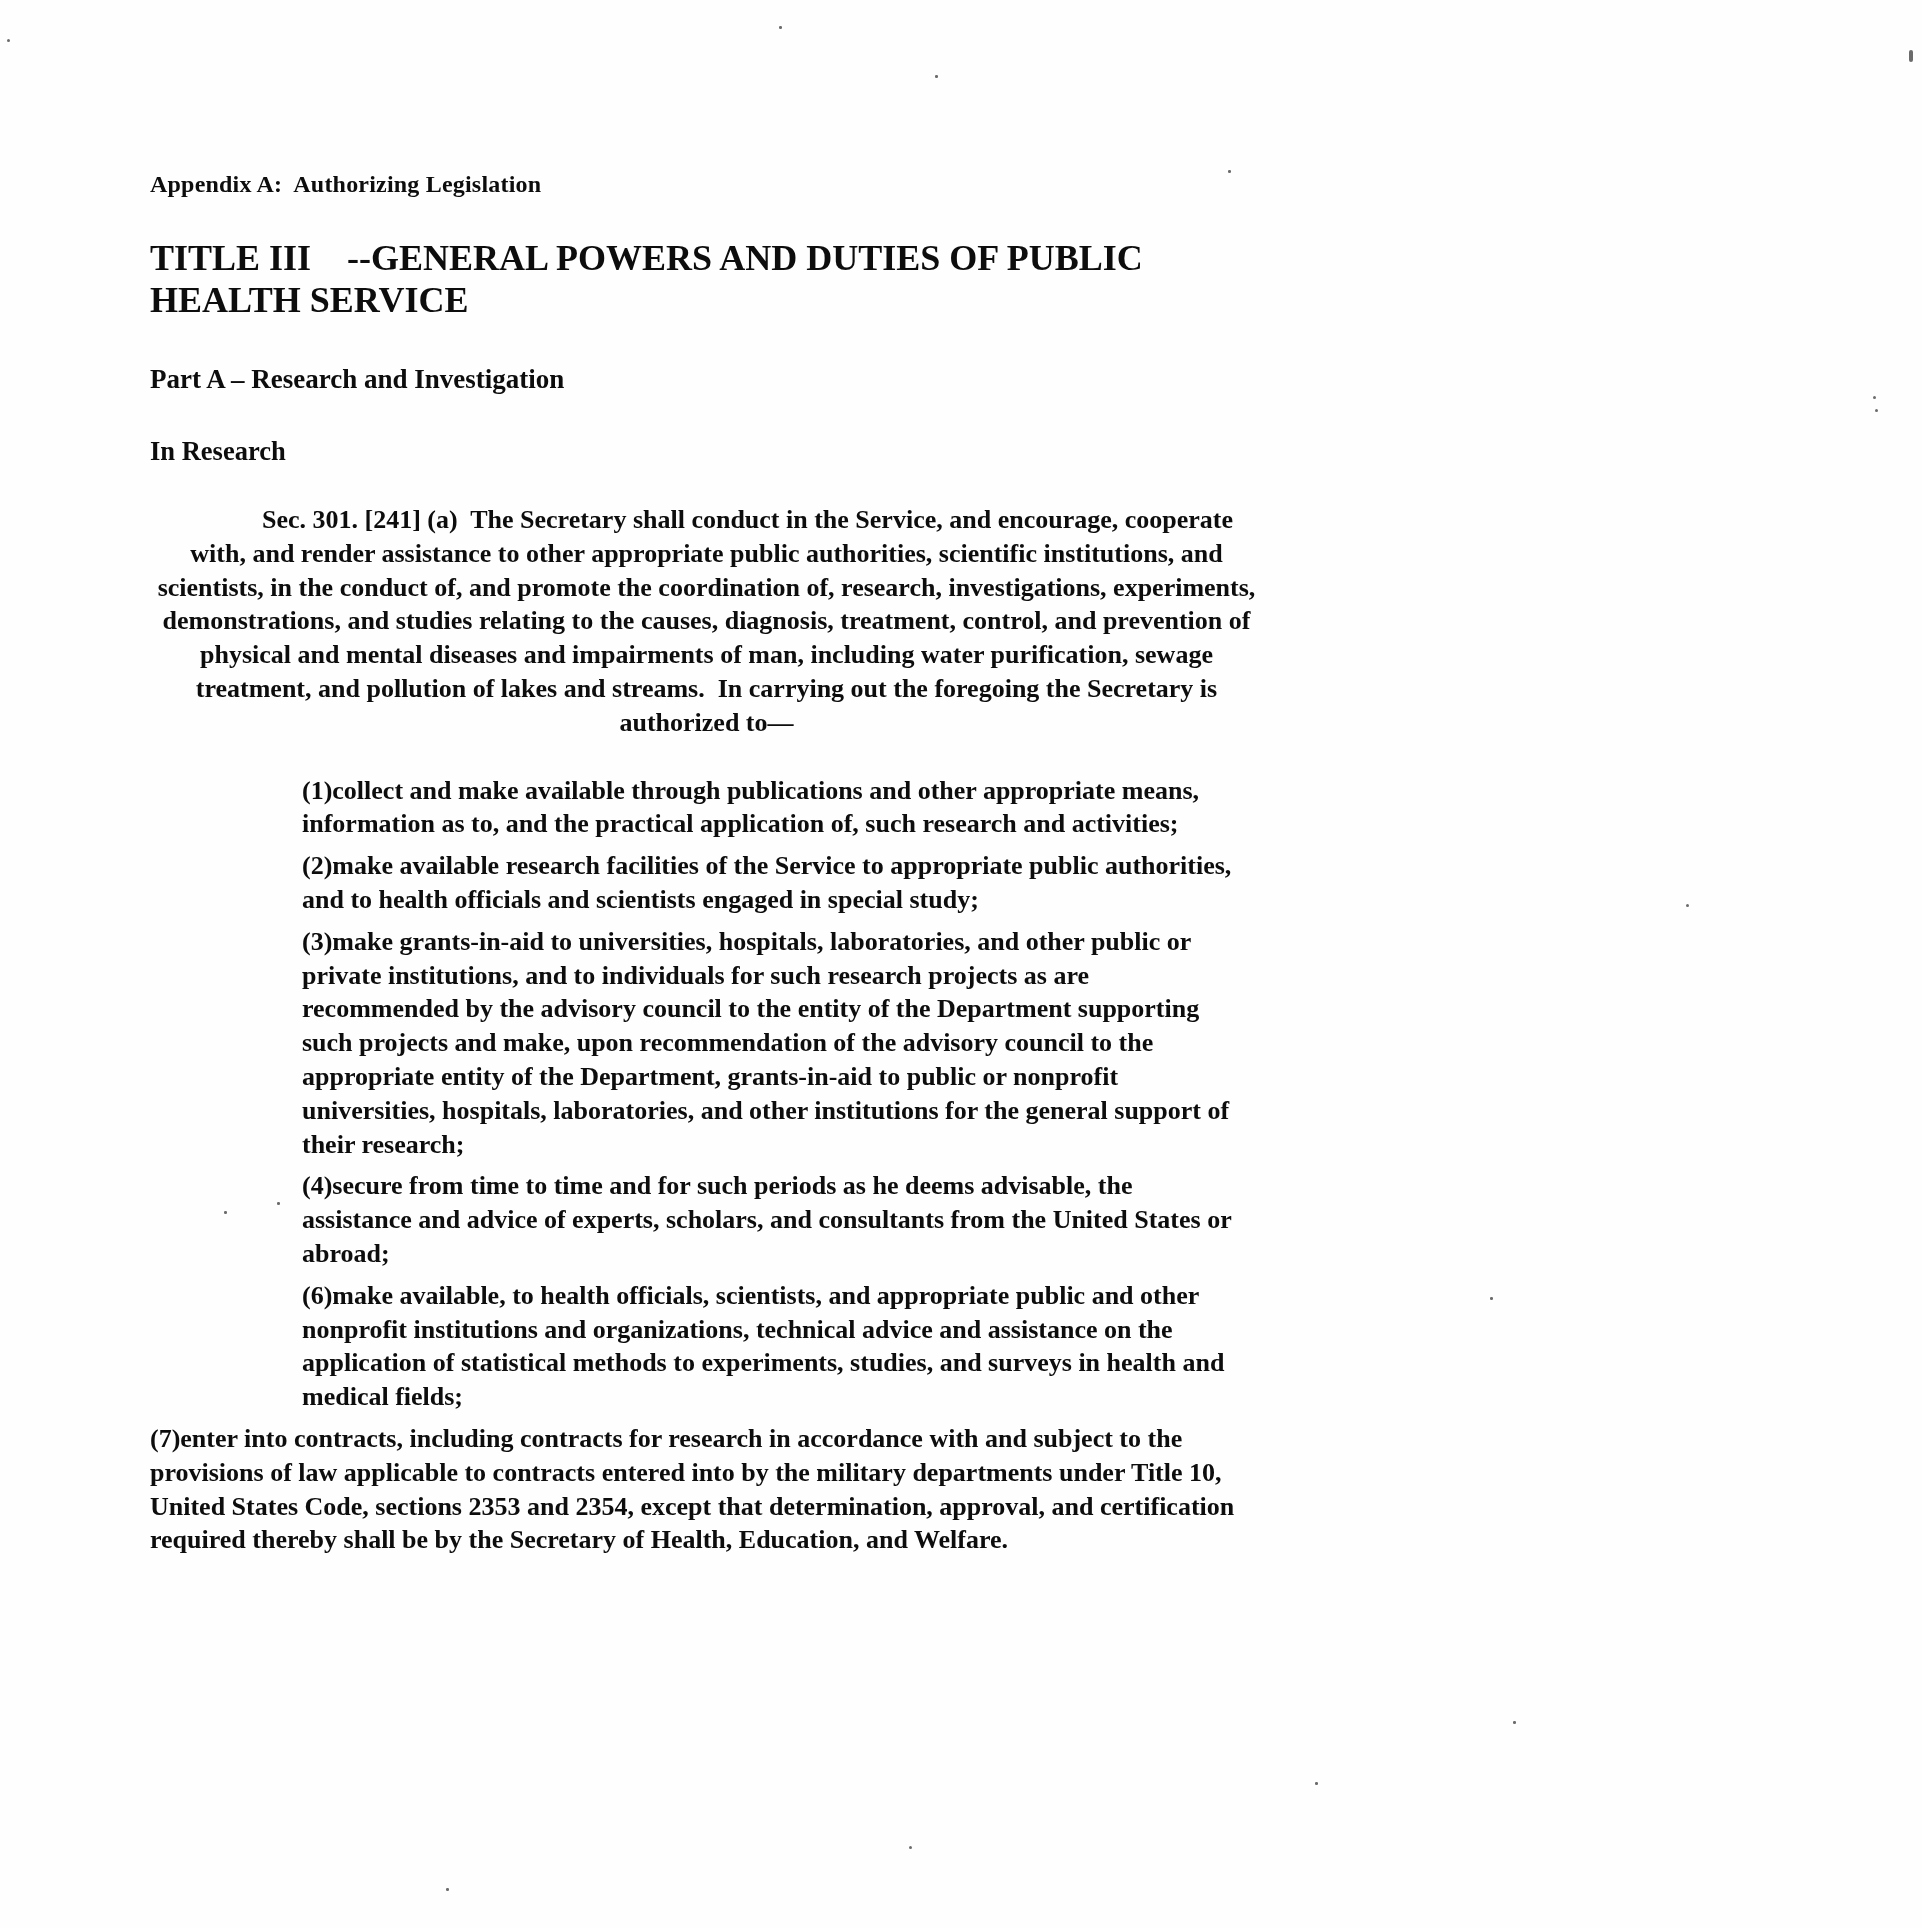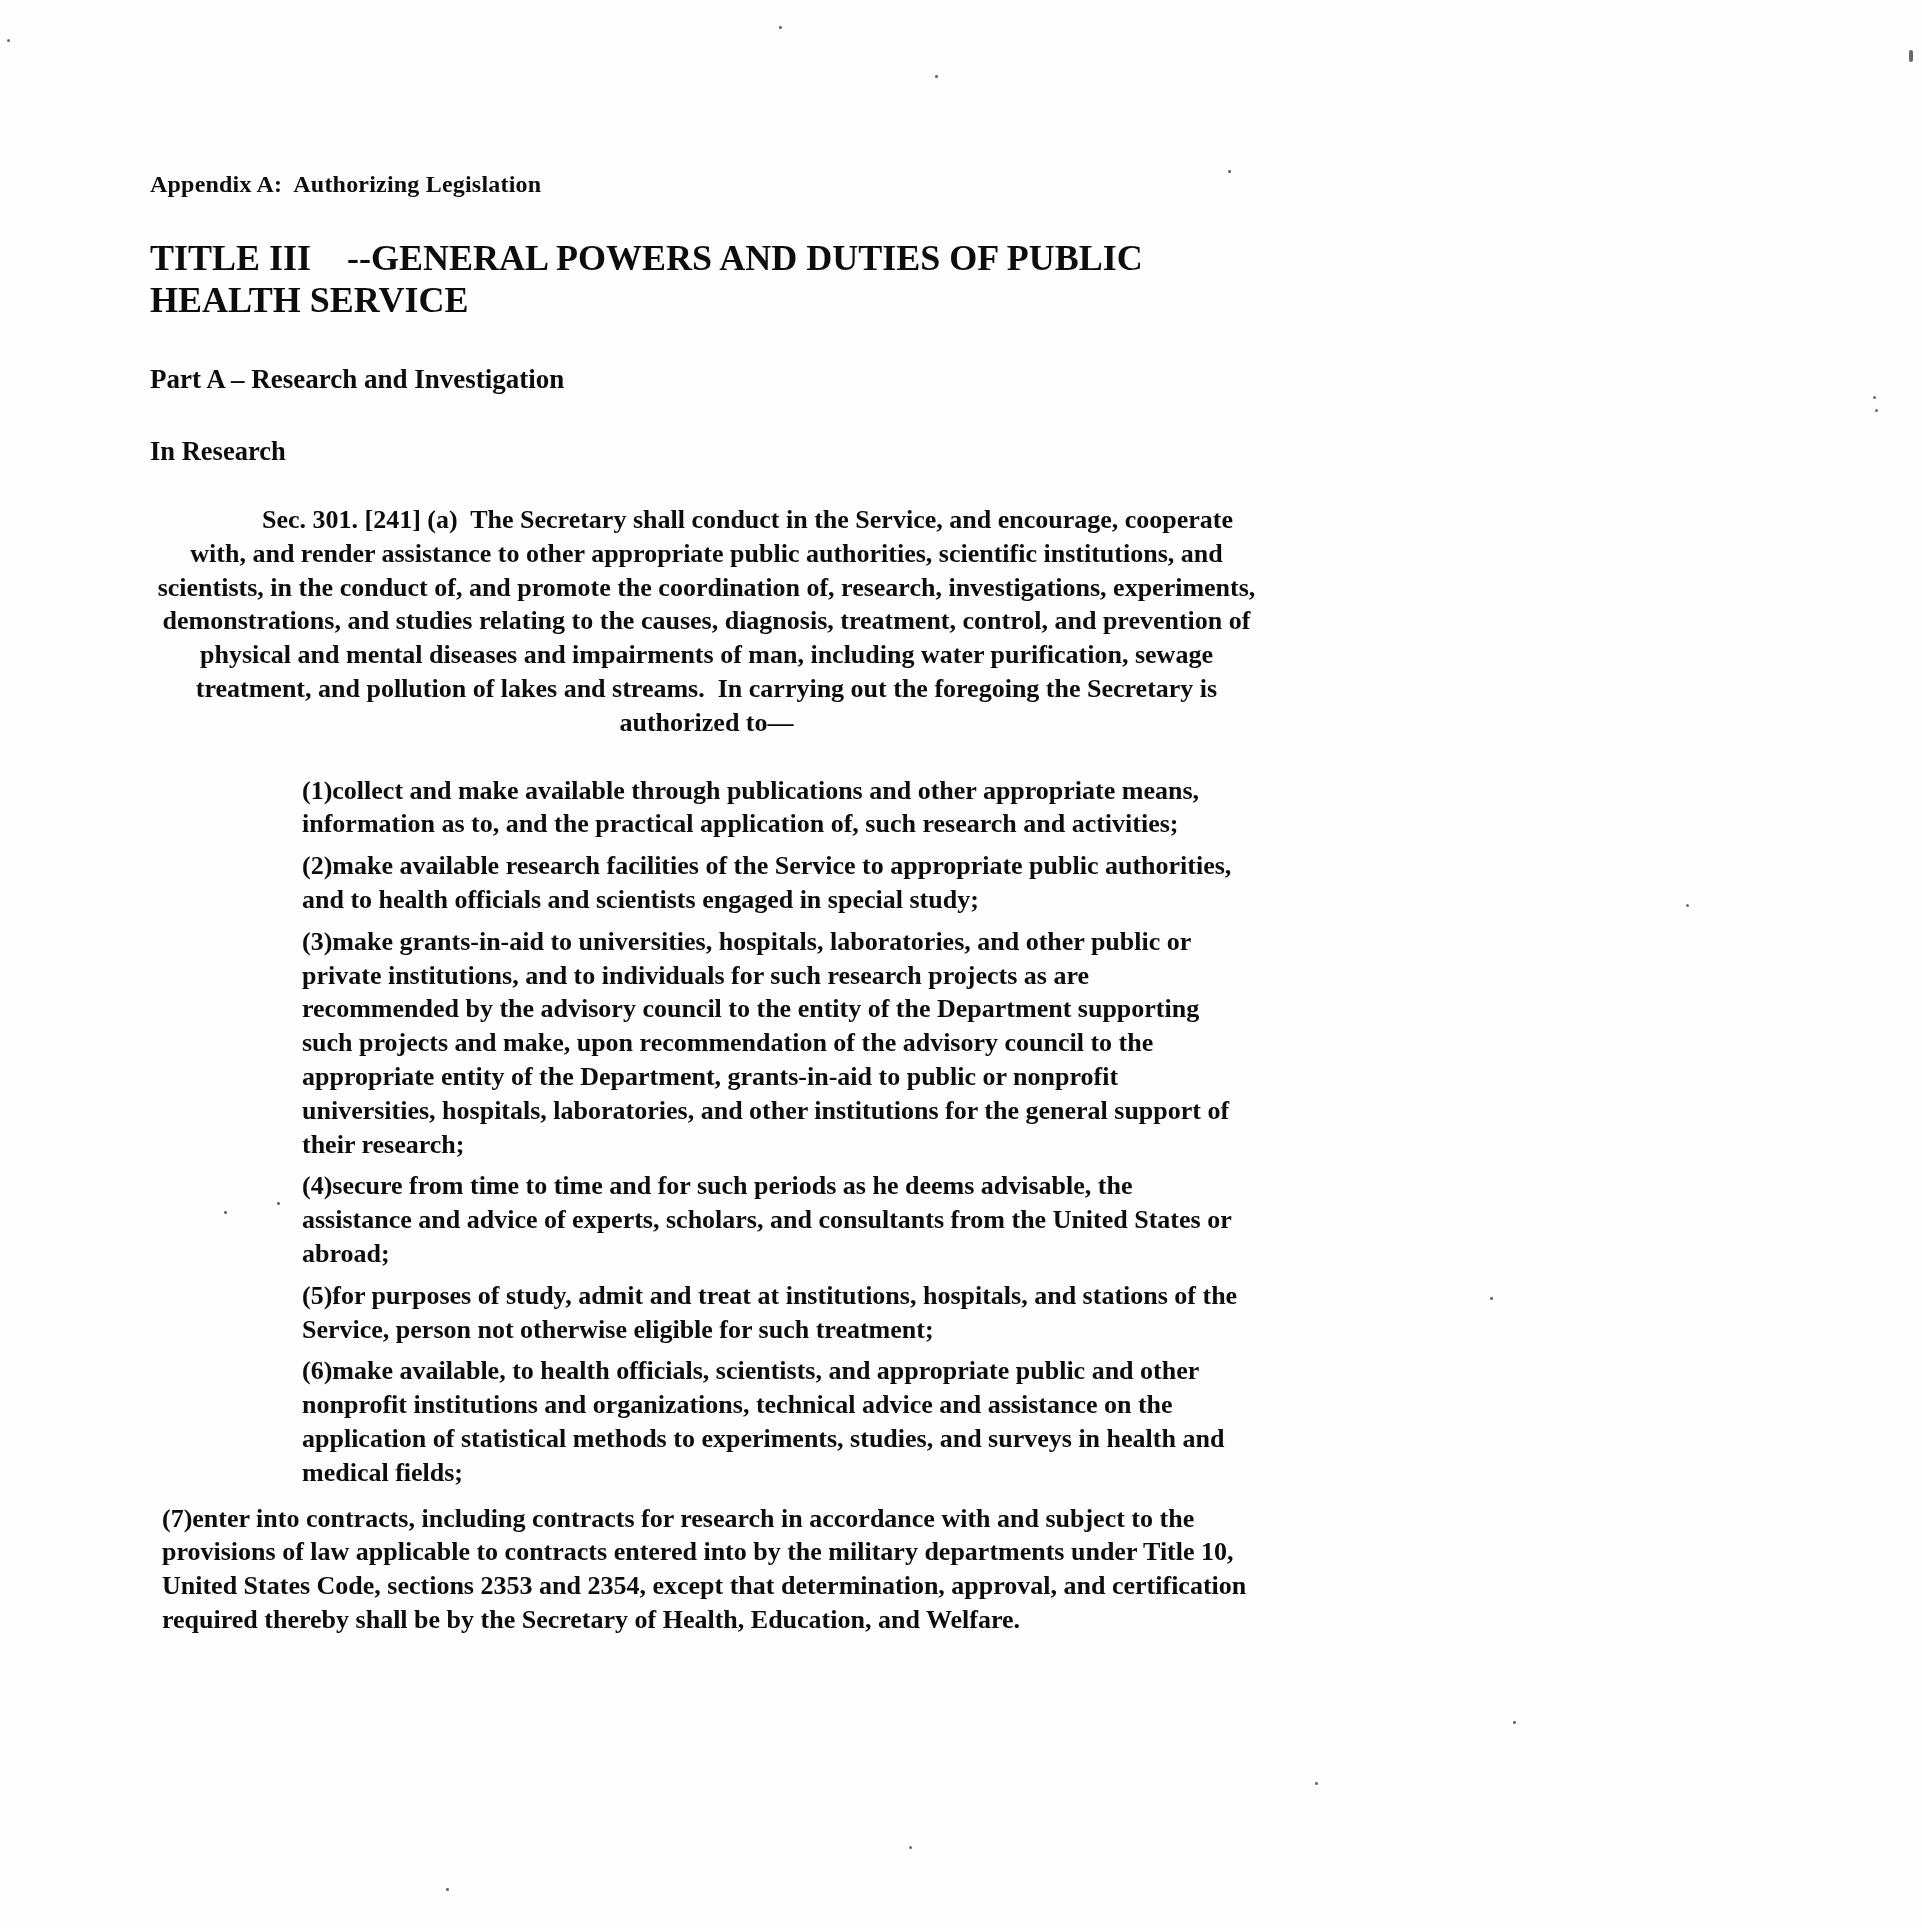--- a/index.html
+++ b/index.html
@@ -59,21 +59,21 @@
     line-height: 1.3;
   }
   .sub-item {
     white-space: pre-wrap;
     margin: 8px;
   }
   .item-seven {
     font-size: 26px;
     line-height: 1.3;
     width: 1121px;
-    margin: 12px;
+    margin: 0;
     white-space: pre-wrap;
   }
   .speckle {
     position: absolute;
     background: #3a3a3a;
     border-radius: 50%;
     opacity: 0.75;
   }
 </style>
 </head>
@@ -107,21 +107,20 @@
 
     <div class="in-general">In Research</div>
 
     <div class="sec-paragraph">Sec. 301. [241] (a)  The Secretary shall conduct in the Service, and encourage, cooperate with, and render assistance to other appropriate public authorities, scientific institutions, and scientists, in the conduct of, and promote the coordination of, research, investigations, experiments, demonstrations, and studies relating to the causes, diagnosis, treatment, control, and prevention of physical and mental diseases and impairments of man, including water purification, sewage treatment, and pollution of lakes and streams.  In carrying out the foregoing the Secretary is authorized to—</div>
 
     <div class="sub-list">
       <p class="sub-item">(1)collect and make available through publications and other appropriate means, information as to, and the practical application of, such research and activities;</p>
       <p class="sub-item">(2)make available research facilities of the Service to appropriate public authorities, and to health officials and scientists engaged in special study;</p>
       <p class="sub-item">(3)make grants-in-aid to universities, hospitals, laboratories, and other public or private institutions, and to individuals for such research projects as are recommended by the advisory council to the entity of the Department supporting such projects and make, upon recommendation of the advisory council to the appropriate entity of the Department, grants-in-aid to public or nonprofit universities, hospitals, laboratories, and other institutions for the general support of their research;</p>
       <p class="sub-item">(4)secure from time to time and for such periods as he deems advisable, the assistance and advice of experts, scholars, and consultants from the United States or abroad;</p>
-      <p class="sub-item">(5)for purposes of study, admit and treat at institutions, hospitals, and stations of the Service, person not otherwise eligible for such treatment;</p>
       <p class="sub-item">(6)make available, to health officials, scientists, and appropriate public and other nonprofit institutions and organizations, technical advice and assistance on the application of statistical methods to experiments, studies, and surveys in health and medical fields;</p>
     </div>
 
     <div class="item-seven">(7)enter into contracts, including contracts for research in accordance with and subject to the provisions of law applicable to contracts entered into by the military departments under Title 10, United States Code, sections 2353 and 2354, except that determination, approval, and certification required thereby shall be by the Secretary of Health, Education, and Welfare.</div>
 
   </div>
 </div>
 
 
 </body></html>

